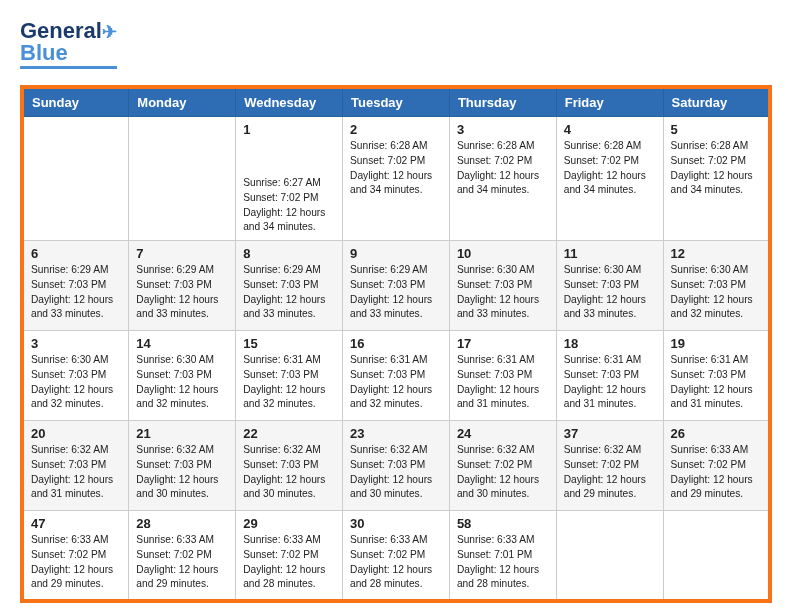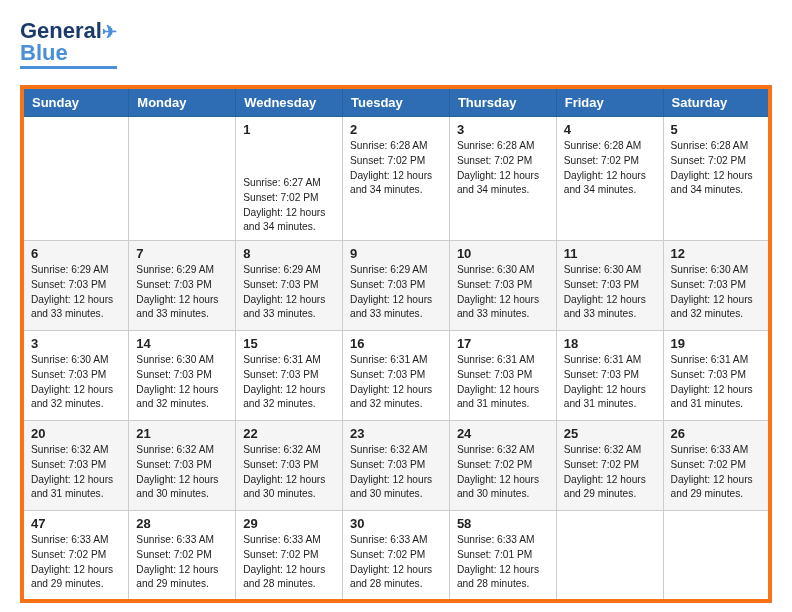--- a/index.html
+++ b/index.html
@@ -267,21 +267,21 @@
 Sunset: 7:03 PM
 Daylight: 12 hours and 30 minutes.</div>
         </td>
         <td>
           <span class="day-number">24</span>
           <div class="day-info" style="white-space: pre-line;">Sunrise: 6:32 AM
 Sunset: 7:02 PM
 Daylight: 12 hours and 30 minutes.</div>
         </td>
         <td>
-          <span class="day-number">25</span>
+          <span class="day-number">37</span>
           <div class="day-info" style="white-space: pre-line;">Sunrise: 6:32 AM
 Sunset: 7:02 PM
 Daylight: 12 hours and 29 minutes.</div>
         </td>
         <td>
           <span class="day-number">26</span>
           <div class="day-info" style="white-space: pre-line;">Sunrise: 6:33 AM
 Sunset: 7:02 PM
 Daylight: 12 hours and 29 minutes.</div>
         </td>

